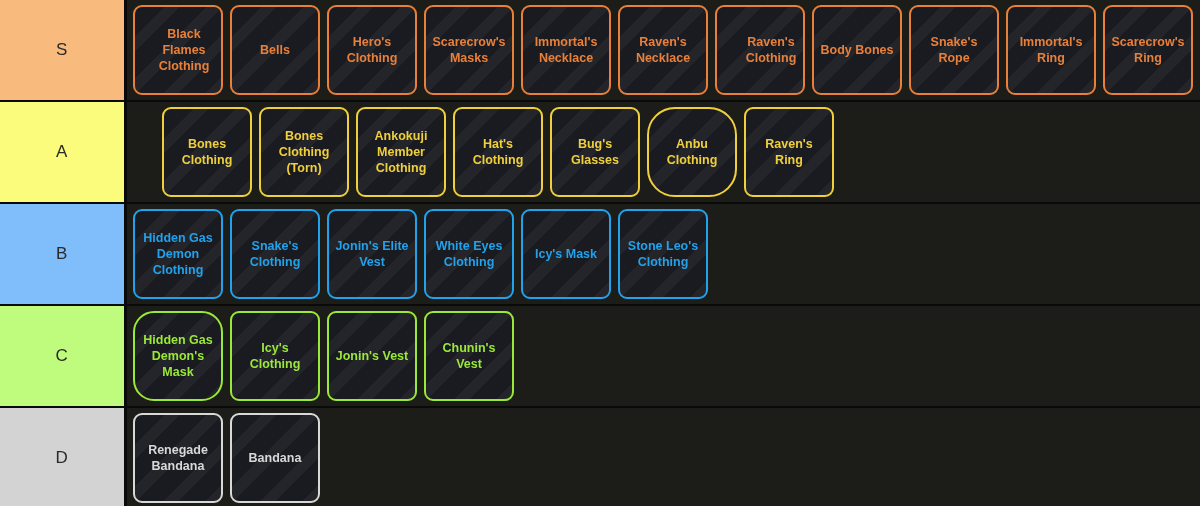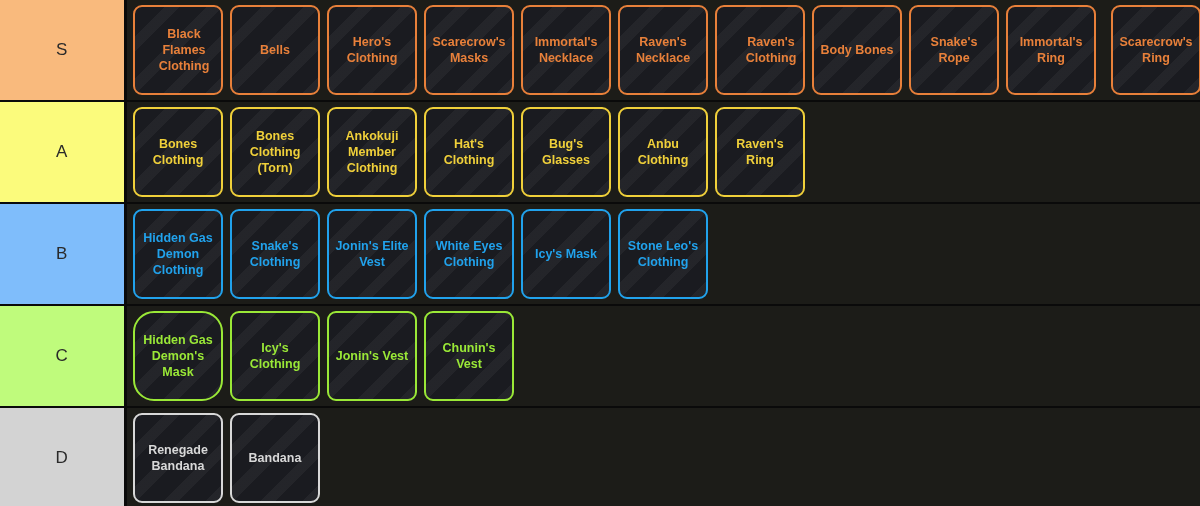--- a/index.html
+++ b/index.html
@@ -124,44 +124,44 @@
         </div>
         <div class="card" style="border-color: rgb(232, 128, 58); color: rgb(232, 128, 58); background-color: rgb(26, 27, 32);">
           <span>Body Bones</span>
         </div>
         <div class="card" style="border-color: rgb(232, 128, 58); color: rgb(232, 128, 58); background-color: rgb(26, 27, 32);">
           <span>Snake's Rope</span>
         </div>
         <div class="card" style="border-color: rgb(232, 128, 58); color: rgb(232, 128, 58); background-color: rgb(26, 27, 32);">
           <span>Immortal's Ring</span>
         </div>
-        <div class="card" style="border-color: rgb(232, 128, 58); color: rgb(232, 128, 58); background-color: rgb(26, 27, 32); margin-left: 8px;">
+        <div class="card" style="border-color: rgb(232, 128, 58); color: rgb(232, 128, 58); background-color: rgb(26, 27, 32);">
           <span>Scarecrow's Ring</span>
         </div>
       </div>
     </div>
     <div class="tier-row" style="border-bottom-color: rgb(10, 10, 10);">
       <div class="tier-label" style="background: rgb(251, 251, 124); color: rgb(42, 42, 42); border-right-color: rgb(10, 10, 10);">A</div>
       <div class="tier-items">
-        <div class="card" style="border-color: rgb(240, 208, 58); color: rgb(240, 208, 58); background-color: rgb(26, 27, 32);">
+        <div class="card" style="border-color: rgb(240, 208, 58); color: rgb(240, 208, 58); background-color: rgb(26, 27, 32); margin-left: 29px;">
           <span>Bones Clothing</span>
         </div>
         <div class="card" style="border-color: rgb(240, 208, 58); color: rgb(240, 208, 58); background-color: rgb(26, 27, 32);">
           <span>Bones Clothing (Torn)</span>
         </div>
         <div class="card" style="border-color: rgb(240, 208, 58); color: rgb(240, 208, 58); background-color: rgb(26, 27, 32);">
           <span>Ankokuji Member Clothing</span>
         </div>
         <div class="card" style="border-color: rgb(240, 208, 58); color: rgb(240, 208, 58); background-color: rgb(26, 27, 32);">
           <span>Hat's Clothing</span>
         </div>
         <div class="card" style="border-color: rgb(240, 208, 58); color: rgb(240, 208, 58); background-color: rgb(26, 27, 32);">
           <span>Bug's Glasses</span>
         </div>
-        <div class="card" style="border-color: rgb(240, 208, 58); color: rgb(240, 208, 58); background-color: rgb(26, 27, 32);">
+        <div class="card" style="border-color: rgb(240, 208, 58); color: rgb(240, 208, 58); background-color: rgb(26, 27, 32); border-radius: 28px;">
           <span>Anbu Clothing</span>
         </div>
         <div class="card" style="border-color: rgb(240, 208, 58); color: rgb(240, 208, 58); background-color: rgb(26, 27, 32);">
           <span>Raven's Ring</span>
         </div>
       </div>
     </div>
     <div class="tier-row" style="border-bottom-color: rgb(10, 10, 10);">
       <div class="tier-label" style="background: rgb(127, 189, 251); color: rgb(42, 42, 42); border-right-color: rgb(10, 10, 10);">B</div>
       <div class="tier-items">

